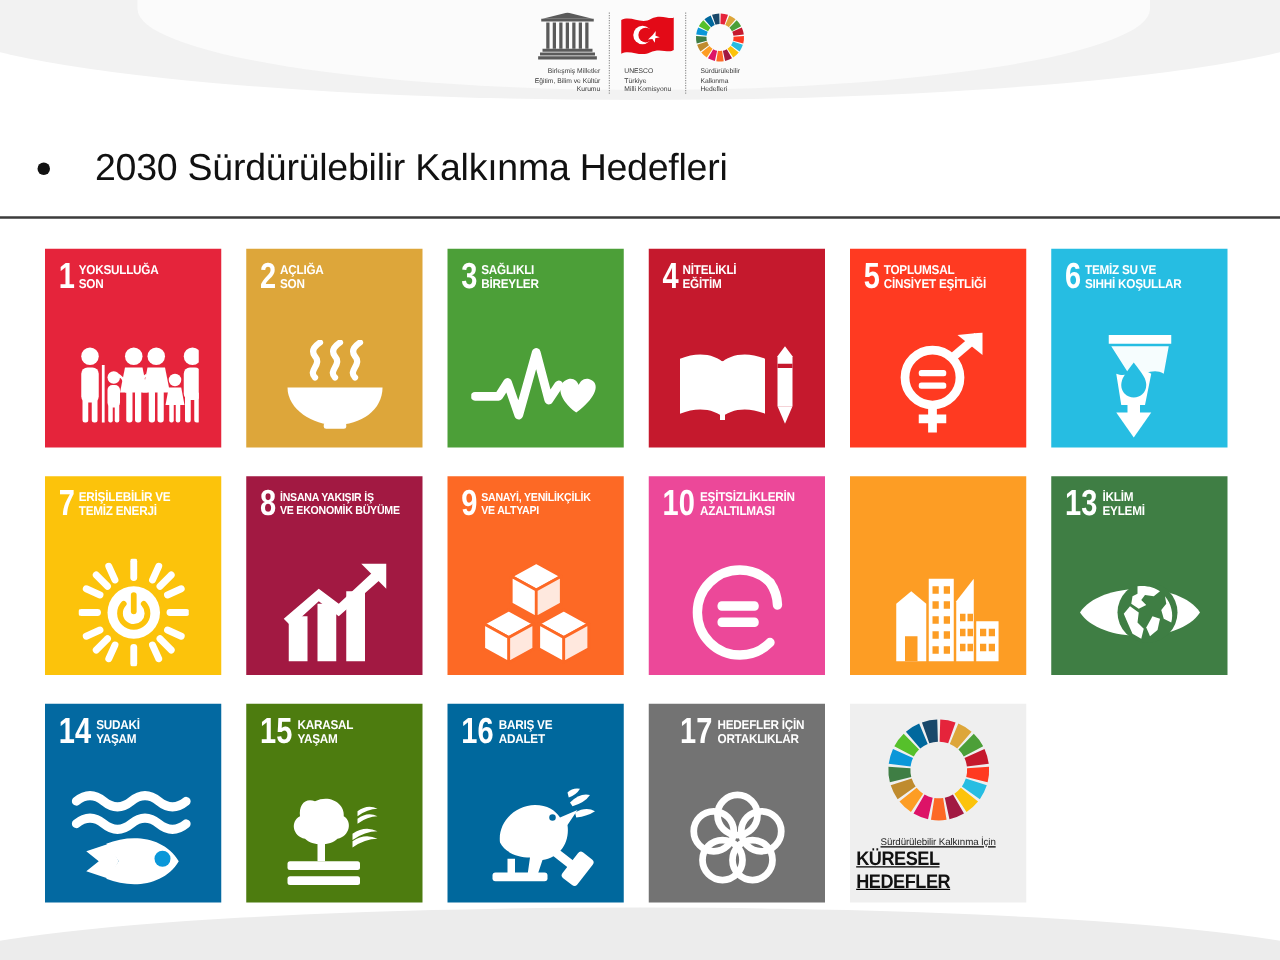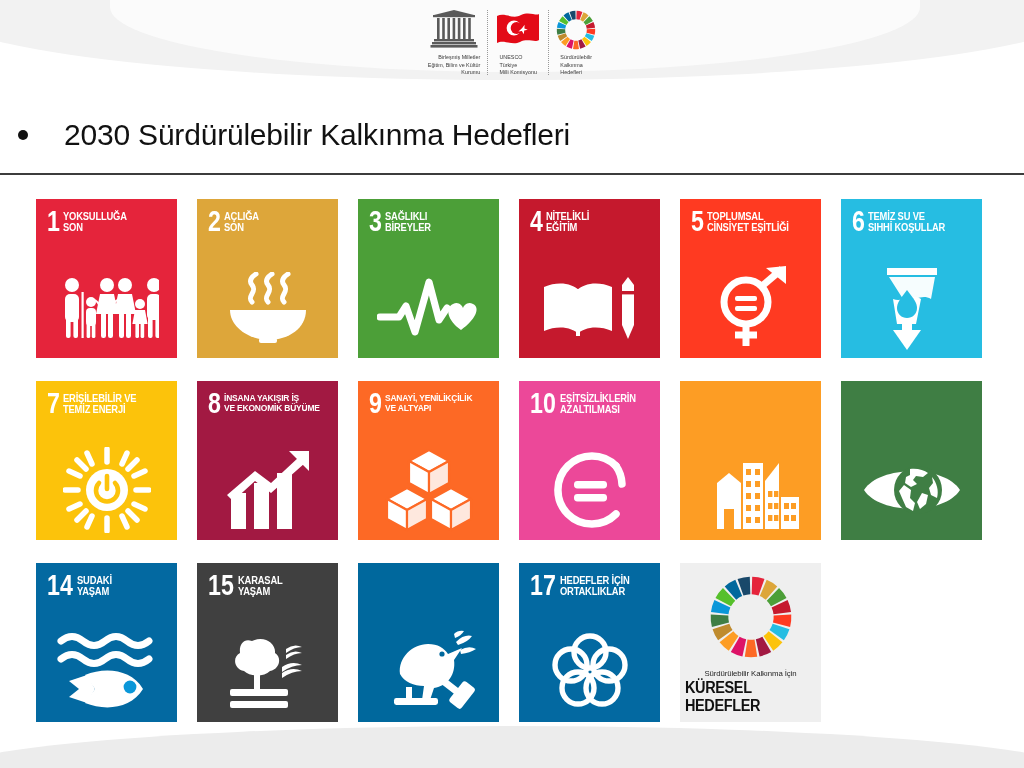--- a/index.html
+++ b/index.html
@@ -83,21 +83,21 @@
   .logo-sep {
     width: 0;
     border-left: 1px dotted #999;
     align-self: stretch;
     margin: 2px 0 2px 0;
   }
 
   
   #title-row {
     position: absolute;
-    left: 4px;
+    left: 16px;
     top: 118px;
     width: 860px;
     display: flex;
     align-items: center;
     z-index: 5;
     text-align: right;
   }
   #title-bullet {
     width: 10px;
     height: 10px;
@@ -181,20 +181,21 @@
   .goal-art svg { display: block; }
 
   
   #wheel-card {
     background: #efefef;
     display: flex;
     flex-direction: column;
     align-items: center;
     justify-content: center;
     padding-top: 4px;
+    text-decoration: underline;
   }
   #wheel-sub {
     font-size: 7.8px;
     color: #1f1f1f;
     margin-top: 6px;
     letter-spacing: -0.1px;
   }
   #wheel-main {
     font-size: 15.6px;
     font-weight: bold;
@@ -546,20 +547,25 @@
         <rect x="81" y="46" width="5" height="6"></rect>
               <rect x="88" y="46" width="5" height="6"></rect>
         <rect x="81" y="58" width="5" height="6"></rect>
               <rect x="88" y="58" width="5" height="6"></rect>
       </g>
     </g>
         </svg>
       </div>
     </div>
     <div class="goal-card" style="background: rgb(63, 126, 68);">
+      <div class="goal-head">
+        <div class="goal-num wide" style="width: 30px;">13</div>
+        <div class="goal-label">İKLİM
+EYLEMİ</div>
+      </div>
       <div class="goal-art">
         <svg width="104" height="62" viewBox="0 0 104 62">
       <path d="M4,31 C20,6 84,6 100,31 C84,56 20,56 4,31 Z" fill="#ffffff"></path>
       <circle cx="58" cy="31" r="24" fill="#3F7E44"></circle>
       <g fill="#ffffff">
         <path d="M50,10 c7,-1 14,1 18,4 l-5,4 -7,-1 -3,4 4,4 -6,3 -6,-4 1,-6 4,-2 Z"></path>
         <path d="M72,18 c5,6 7,14 5,21 l-6,-3 -2,-7 4,-5 Z"></path>
         <path d="M44,26 l7,5 -1,8 5,5 -2,8 -7,-4 -4,-9 -3,-7 5,-6 Z"></path>
         <path d="M62,34 l6,2 -2,9 -6,5 -3,-7 5,-9 Z"></path>
       </g>
@@ -577,21 +583,21 @@
       <g fill="none" stroke="#ffffff" stroke-width="7" stroke-linecap="round">
         <path d="M4,10 q11,-9 22,0 t22,0 t22,0 t22,0"></path>
         <path d="M4,28 q11,-9 22,0 t22,0 t22,0 t22,0"></path>
       </g>
       <path d="M28,44 C48,36 74,38 86,58 C74,78 48,80 28,72 L38,58 Z" fill="#ffffff"></path>
       <polygon points="30,44 12,50 22,58 12,66 30,72 38,58" fill="#ffffff"></polygon>
       <circle cx="73" cy="56" r="6.4" fill="#0A97D9"></circle>
     </svg>
       </div>
     </div>
-    <div class="goal-card" style="background: #404040;">
+    <div class="goal-card" style="background: #4d7c0f;">
       <div class="goal-head">
         <div class="goal-num wide" style="width: 30px;">15</div>
         <div class="goal-label">KARASAL
 YAŞAM</div>
       </div>
       <div class="goal-art">
         <svg width="100" height="78" viewBox="0 0 100 78">
           <g fill="#ffffff">
       <path d="M34,8 C46,2 58,10 57,20 C64,24 62,36 52,38 C46,44 32,44 26,38 C16,36 14,24 22,20 C21,11 26,5 34,8 Z"></path>
       <rect x="36" y="38" width="6" height="18"></rect>
@@ -599,39 +605,44 @@
       <rect x="12" y="68" width="58" height="7" rx="2"></rect>
       <path d="M68,16 q8,-6 16,-2 q-8,0 -16,6 Z"></path>
       <path d="M68,22 q8,-6 16,-2 q-8,0 -16,6 Z"></path>
       <path d="M64,34 q10,-7 20,-2 q-10,0 -20,7 Z"></path>
       <path d="M64,40 q10,-7 20,-2 q-10,0 -20,7 Z"></path>
     </g>
         </svg>
       </div>
     </div>
     <div class="goal-card" style="background: rgb(0, 104, 157);">
+      <div class="goal-head">
+        <div class="goal-num wide" style="width: 30px;">16</div>
+        <div class="goal-label">BARIŞ VE
+ADALET</div>
+      </div>
       <div class="goal-art">
         <svg width="98" height="84" viewBox="0 0 98 84">
           <g fill="#ffffff">
       <path d="M20,44 C18,28 32,14 48,14 C58,14 64,18 68,24 L82,18 L74,30 C76,44 68,56 54,58 L50,70 L42,70 L44,56 C34,56 24,52 20,44 Z"></path>
       <circle cx="62" cy="24" r="2.6" fill="#00689D"></circle>
       <path d="M76,12 q8,-8 16,-6 q-4,6 -14,9 Z"></path>
       <path d="M80,20 q9,-5 16,-1 q-6,4 -15,5 Z"></path>
       <path d="M74,4 q4,-4 10,-3 q-3,5 -9,7 Z"></path>
       <rect x="14" y="68" width="44" height="7" rx="2.4"></rect>
       <rect x="26" y="57" width="6" height="13"></rect>
       <g transform="rotate(38 74 60)">
         <rect x="56" y="56" width="34" height="7" rx="2.6"></rect>
         <rect x="76" y="46" width="15" height="26" rx="3"></rect>
       </g>
     </g>
         </svg>
       </div>
     </div>
-    <div class="goal-card" style="background: #0369a1;">
+    <div class="goal-card" style="background: #737373; padding-left: 14px;">
       <div class="goal-head">
         <div class="goal-num wide" style="width: 30px;">17</div>
         <div class="goal-label">HEDEFLER İÇİN
 ORTAKLIKLAR</div>
       </div>
       <div class="goal-art">
         <svg width="86" height="80" viewBox="0 0 86 80">
       <g fill="none" stroke="#ffffff" stroke-width="5.4">
         <circle cx="43" cy="20" r="16"></circle>
         <circle cx="24" cy="33" r="16"></circle>

